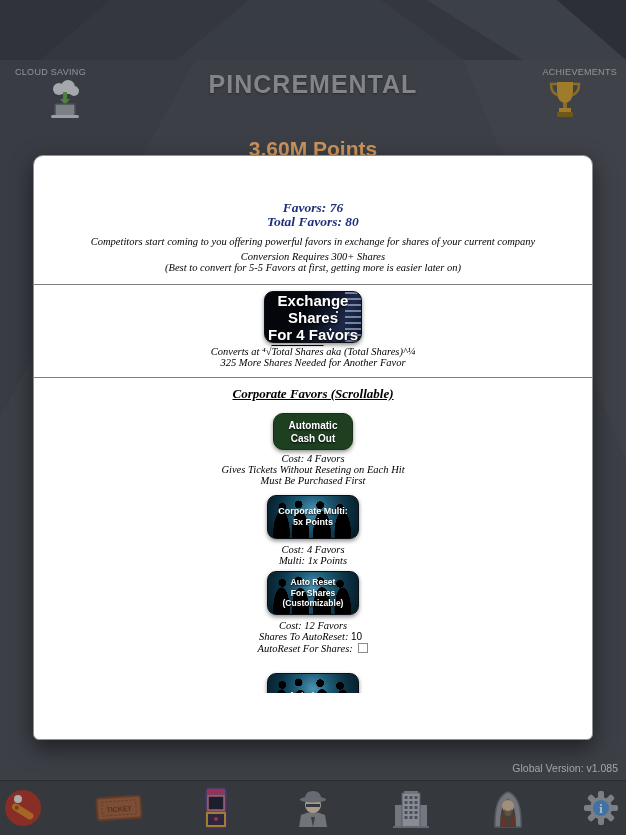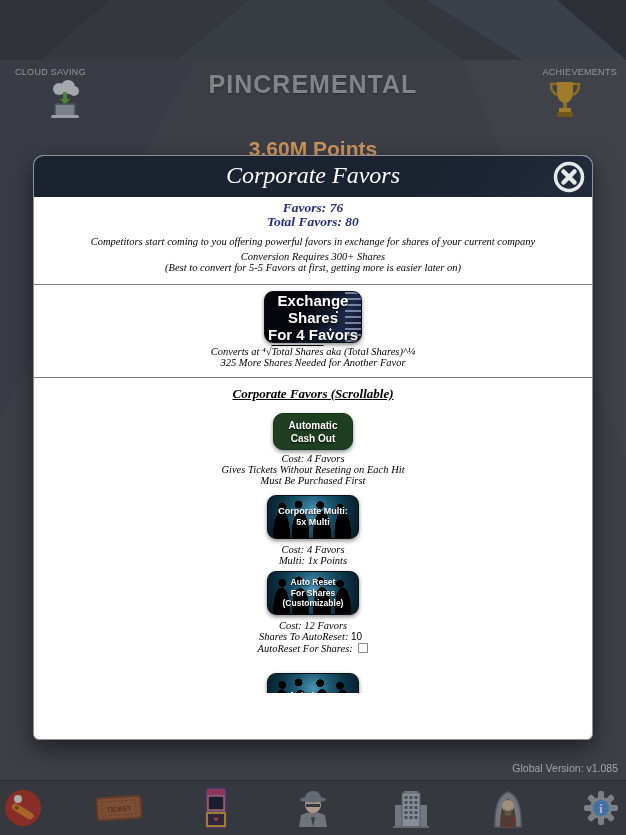--- a/index.html
+++ b/index.html
@@ -249,31 +249,20 @@
             <text x="20" y="24.5" text-anchor="middle" font-family="Liberation Serif, serif" font-weight="bold" font-size="12" fill="#e8ecf2">i</text>
           </svg>
         </span>
       </div>
     </div>
   </div>
 
   <div class="dim"></div>
 
   <div class="modal">
-    <div class="modal-header">
-      <div class="modal-title">Corporate Favors</div>
-      <div class="close-btn">
-        <span>
-          <svg width="34" height="34" viewBox="0 0 34 34">
-            <circle cx="17" cy="17" r="13.5" fill="none" stroke="#e7e8ea" stroke-width="3.5"></circle>
-            <path d="M11.5 11.5 L22.5 22.5 M22.5 11.5 L11.5 22.5" stroke="#e7e8ea" stroke-width="4.5" stroke-linecap="round"></path>
-          </svg>
-        </span>
-      </div>
-    </div>
 
     <div class="txt favors-line" style="top:44px;">Favors: 76</div>
     <div class="txt favors-line" style="top:58px;">Total Favors: 80</div>
 
     <div class="txt small" style="top:80px;">Competitors start coming to you offering powerful favors in exchange for shares of your current company</div>
     <div class="txt small" style="top:95px;">Conversion Requires 300+ Shares</div>
     <div class="txt small" style="top:106px;">(Best to convert for 5-5 Favors at first, getting more is easier later on)</div>
 
     <div class="divider" style="top:128px;"></div>
 
@@ -297,21 +286,21 @@
         <div class="img-btn green-btn">
           <span>Automatic</span>
           <span>Cash Out</span>
         </div>
         <div class="txt small" style="top:75px;">Cost: 4 Favors</div>
         <div class="txt small" style="top:97px;">Must Be Purchased First</div>
         <div class="txt small" style="top:86px;">Gives Tickets Without Reseting on Each Hit</div>
 
         <div class="img-btn crowd-btn" style="top:117px;">
           <span>Corporate Multi:</span>
-          <span>5x Multi</span>
+          <span>5x Points</span>
         </div>
         <div class="txt small" style="top:166px;">Cost: 4 Favors</div>
         <div class="txt small" style="top:177px;">Multi: 1x Points</div>
 
         <div class="img-btn crowd-btn" style="top:193px; font-size:8.5px; line-height:10.5px;">
           <span>Auto Reset</span>
           <span>For Shares</span>
           <span>(Customizable)</span>
         </div>
         <div class="txt small" style="top:242px;">Cost: 12 Favors</div>

